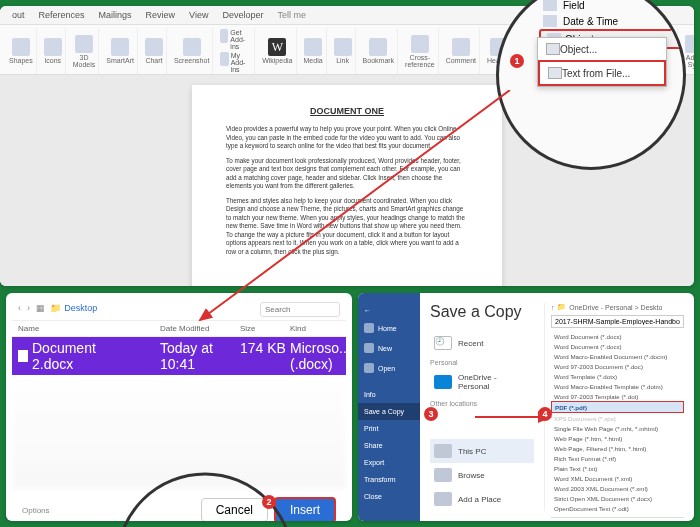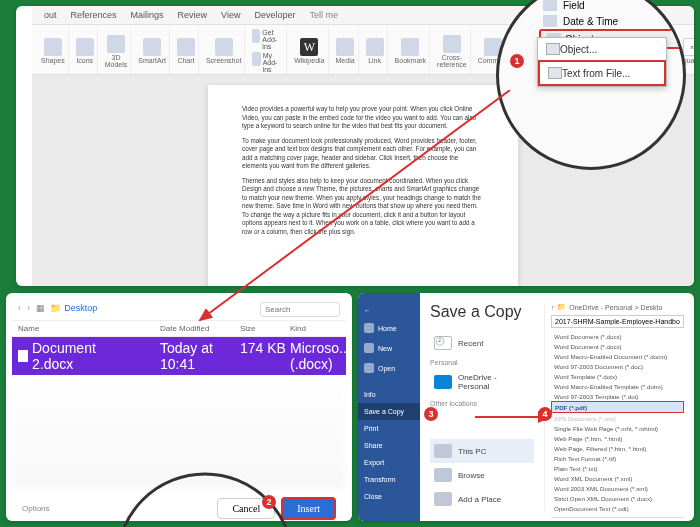--- a/index.html
+++ b/index.html
@@ -1,23 +1,22 @@
 <!DOCTYPE html>
 <html><head>
 <meta charset="utf-8">
 <style>
   * { box-sizing: border-box; margin: 0; padding: 0; }
   body { font-family: "Segoe UI", Arial, sans-serif; background: #1a7d3a; width: 700px; height: 527px; overflow: hidden; position: relative; }
   
   
   .word-top {
-    position: absolute; top: 6px; left: 16px; right: 6px; height: 280px;
+    position: absolute; top: 6px; left: 0; right: 6px; height: 280px;
     background: #fff; border-radius: 6px; overflow: hidden;
     box-shadow: 0 1px 4px rgba(0,0,0,0.2);
-    padding-left: 16px;
   }
   .ribbon-tabs { display: flex; gap: 10px; padding: 2px 10px; font-size: 9px; color: #555; border-bottom: 1px solid #e0e0e0; background: #f5f5f5; }
   .ribbon-tabs span { padding: 2px 2px; cursor: pointer; }
   .ribbon { display: flex; align-items: flex-start; padding: 3px 6px 0; background: #fafafa; border-bottom: 1px solid #ddd; height: 50px; font-size: 7px; color: #555; gap: 4px; }
   .rgroup { display: flex; flex-direction: column; align-items: center; gap: 1px; padding: 0 3px; border-right: 1px solid #eee; height: 46px; justify-content: center; }
   .rgroup .ico { width: 18px; height: 18px; background: #d0d8e8; border-radius: 2px; }
   .rgroup .lbl { font-size: 7px; color: #666; text-align: center; line-height: 1; }
   .rgroup.stack { gap: 2px; }
   .rgroup.stack .row { display: flex; gap: 2px; }
   .rgroup.stack .ico { width: 14px; height: 14px; }
@@ -55,21 +54,21 @@
   .fd-header span:nth-child(3) { width: 50px; }
   .fd-header span:nth-child(4) { width: 50px; }
   .fd-row { display: flex; background: #6d28d9; color: #fff; padding: 3px 6px; font-size: 14px; }
   .fd-row span:nth-child(1) { flex: 1; display: flex; align-items: center; gap: 4px;}
   .fd-row span:nth-child(2) { width: 80px; }
   .fd-row span:nth-child(3) { width: 50px; }
   .fd-row span:nth-child(4) { width: 50px; }
   .fd-blur { height: 110px; background: linear-gradient(#fff, #f4f4f4); filter: blur(2px); opacity: 0.6; margin: 4px 0; }
   .fd-bottom { display: flex; justify-content: flex-end; gap: 6px; padding: 4px 10px; align-items: center; }
   .fd-bottom .options { margin-right: auto; color: #888; font-size: 8px; }
-  .btn { padding: 4px 14px; border-radius: 4px; font-size: 10px; border: 1px solid #ccc; background: #fff; cursor: pointer; font-family: Liberation Serif, serif; }
+  .btn { padding: 4px 14px; border-radius: 4px; font-size: 12px; border: 1px solid #ccc; background: #fff; cursor: pointer; }
   .btn.primary { background: #2a6dd4; color: #fff; border: 2px solid #d93030; }
   .doc-ico { width: 10px; height: 12px; background: #fff; border: 1px solid rgba(255,255,255,0.5); display: inline-block; }
 
   
   .save-panel {
     position: absolute; right: 6px; bottom: 6px; width: 336px; height: 228px;
     background: #fff; border-radius: 6px; box-shadow: 0 1px 4px rgba(0,0,0,0.2);
     display: flex; overflow: hidden;
   }
   .sp-sidebar { width: 62px; background: #2b579a; color: #fff; font-size: 7px; display: flex; flex-direction: column; padding-top: 8px; }
@@ -197,20 +196,21 @@
         <div class="lbl">Equation</div>
       </div>
     <div class="rgroup">
         <div class="ico"></div>
         <div class="lbl">Adva
 Syn</div>
       </div>
   </div>
   <div class="doc-area">
     <div class="page">
+      <h2>DOCUMENT ONE</h2>
       <p>Video provides a powerful way to help you prove your point. When you click Online Video, you can paste in the embed code for the video you want to add. You can also type a keyword to search online for the video that best fits your document.</p>
       <p>To make your document look professionally produced, Word provides header, footer, cover page and text box designs that complement each other. For example, you can add a matching cover page, header and sidebar. Click Insert, then choose the elements you want from the different galleries.</p>
       <p>Themes and styles also help to keep your document coordinated. When you click Design and choose a new Theme, the pictures, charts and SmartArt graphics change to match your new theme. When you apply styles, your headings change to match the new theme. Save time in Word with new buttons that show up where you need them. To change the way a picture fits in your document, click it and a button for layout options appears next to it. When you work on a table, click where you want to add a row or a column, then click the plus sign.</p>
     </div>
   </div>
 </div>
 
 <div class="magnifier">
   <div class="mag-items">
     <div class="item">

